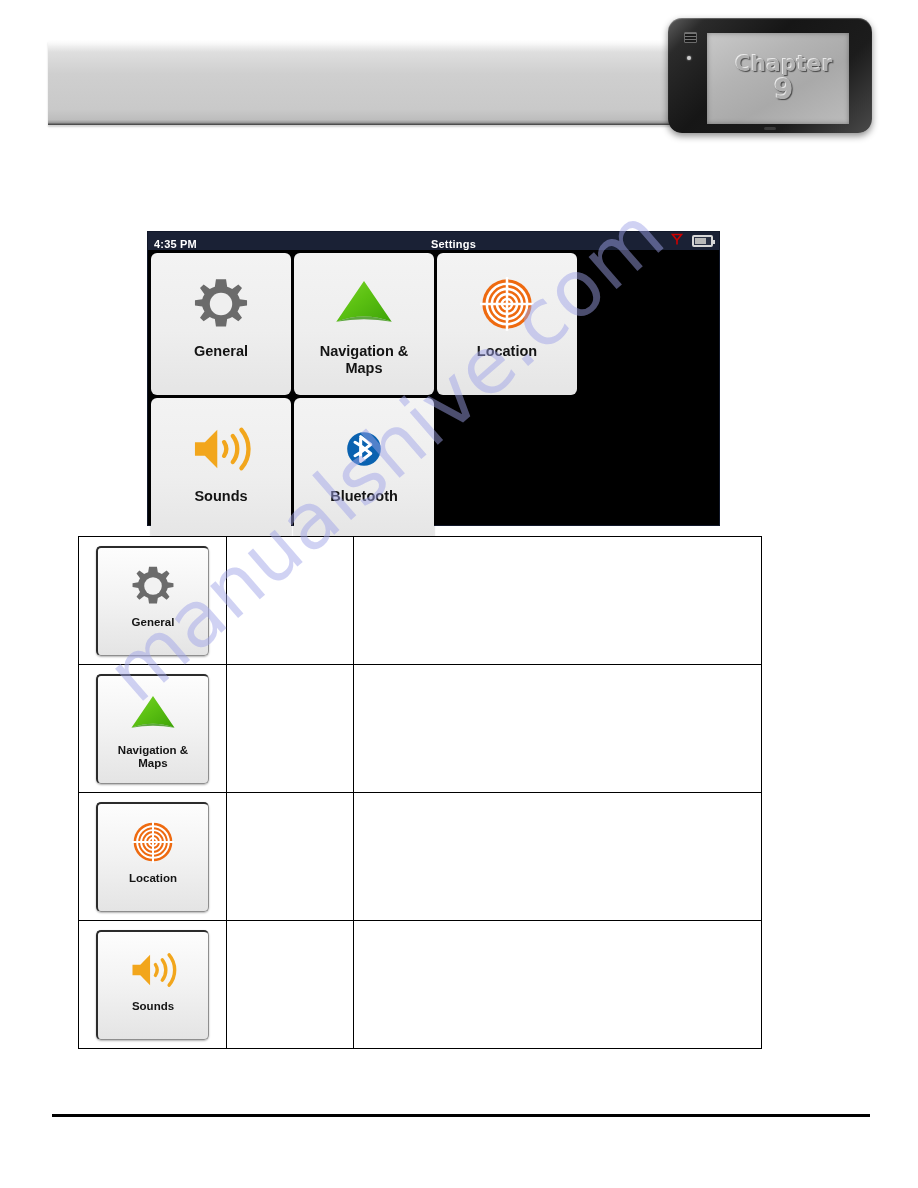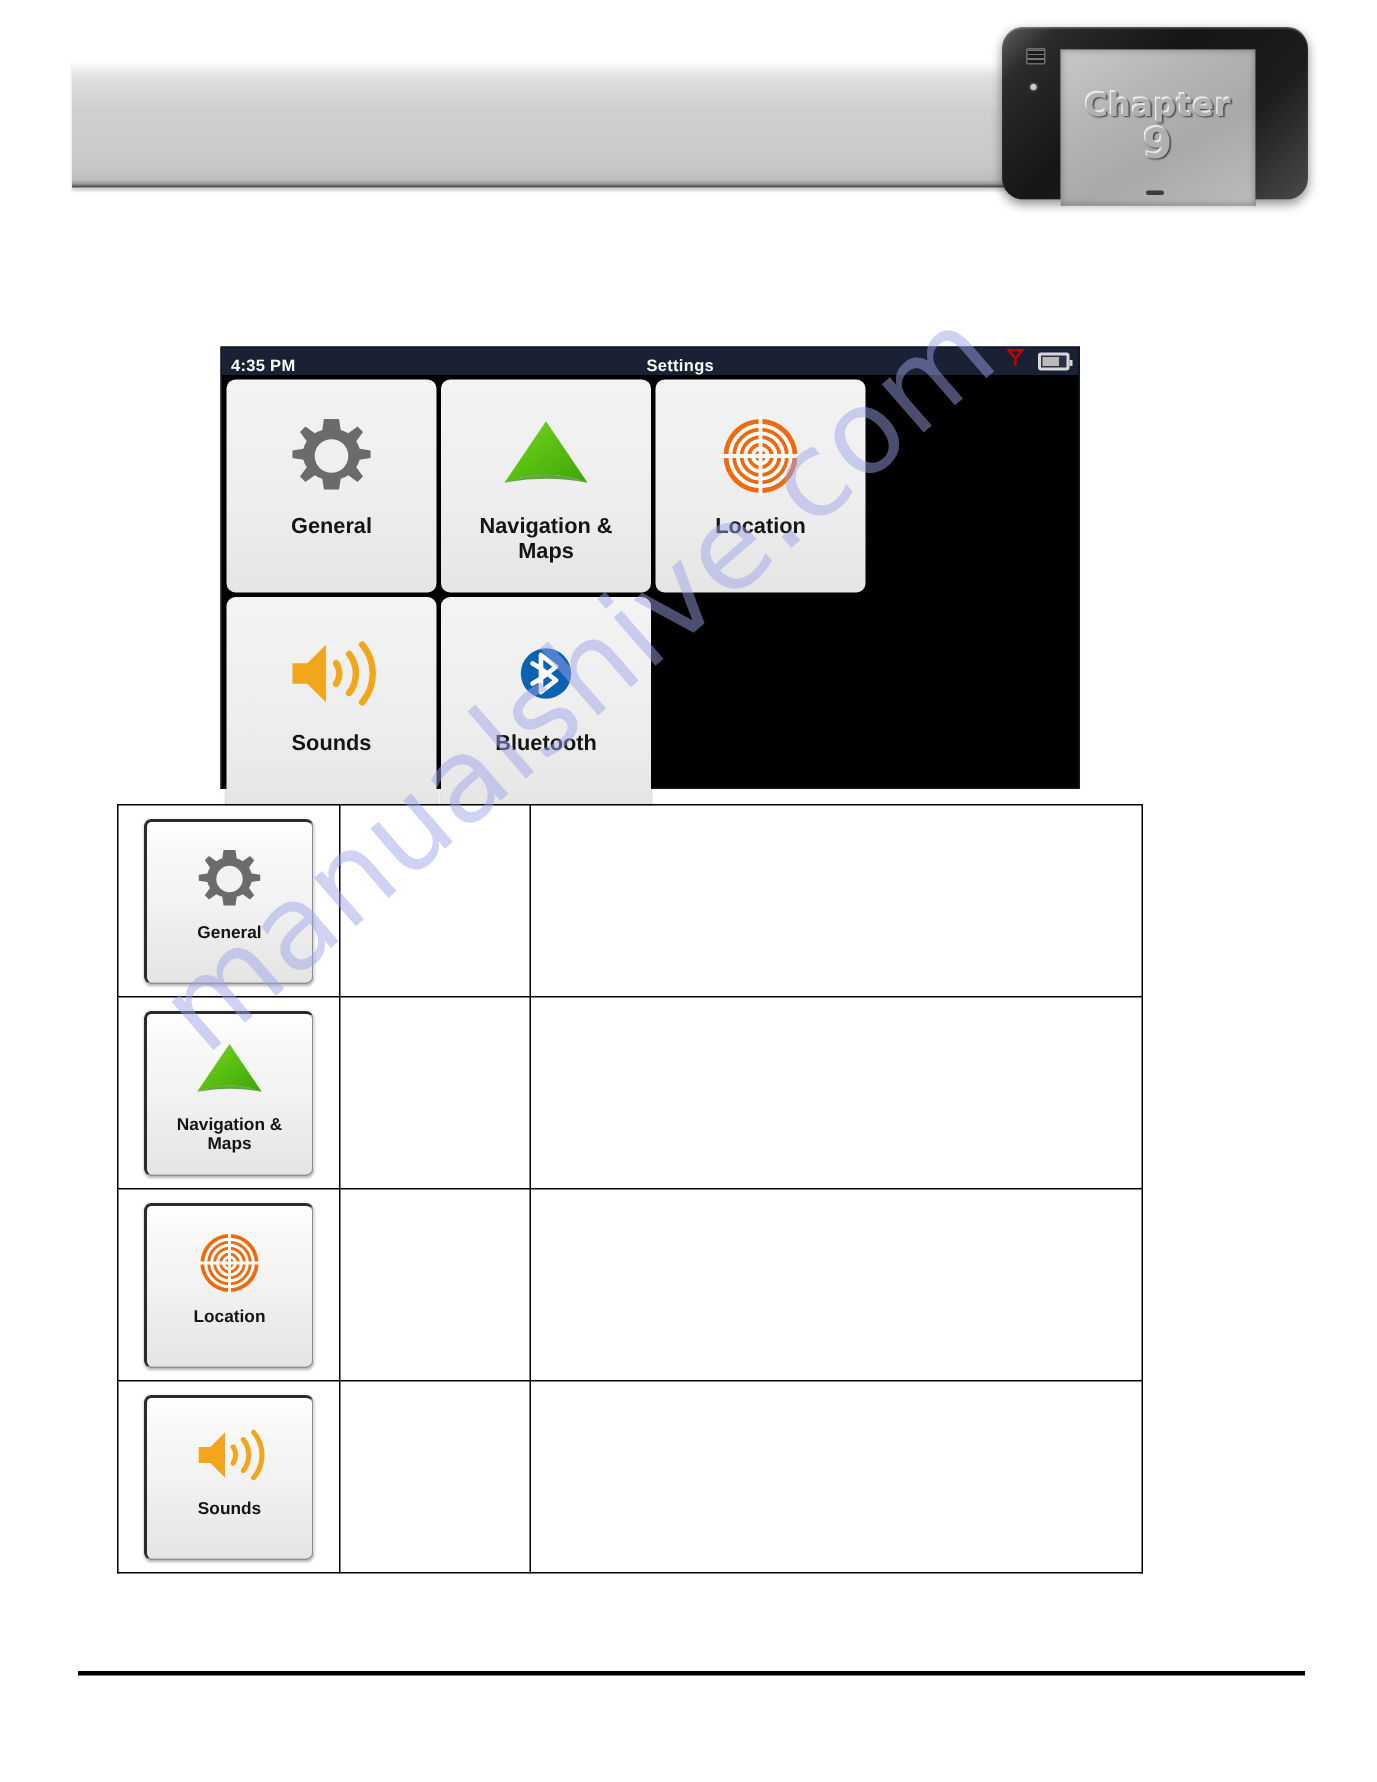--- a/index.html
+++ b/index.html
@@ -44,28 +44,29 @@
     height: 115px;
     border-radius: 14px;
     background: linear-gradient(135deg, #5f5f5f 0%, #2b2b2b 12%, #161616 40%, #1c1c1c 70%, #4a4a4a 100%);
     box-shadow: 0 3px 7px rgba(0,0,0,0.45), inset 0 1px 1px rgba(255,255,255,0.28);
   }
   #chapter-device-screen {
     position: absolute;
     left: 39px;
     top: 15px;
     width: 130px;
-    height: 104px;
+    height: 91px;
     background: linear-gradient(150deg, #c9c9c9 0%, #b4b4b4 35%, #a9a9a9 62%, #bcbcbc 100%);
     box-shadow: inset 0 0 5px rgba(0,0,0,0.35);
     display: flex;
     flex-direction: column;
     align-items: center;
     justify-content: center;
     overflow: hidden;
+    padding-left: 12px;
   }
   .chapter-word {
     font-family: "DejaVu Sans", sans-serif;
     font-weight: bold;
     color: #b0b0b0;
     letter-spacing: 0.5px;
     line-height: 1;
     text-shadow:
        -1px -1px 0 rgba(255,255,255,0.75),
         1px  1px 1px rgba(0,0,0,0.55),

